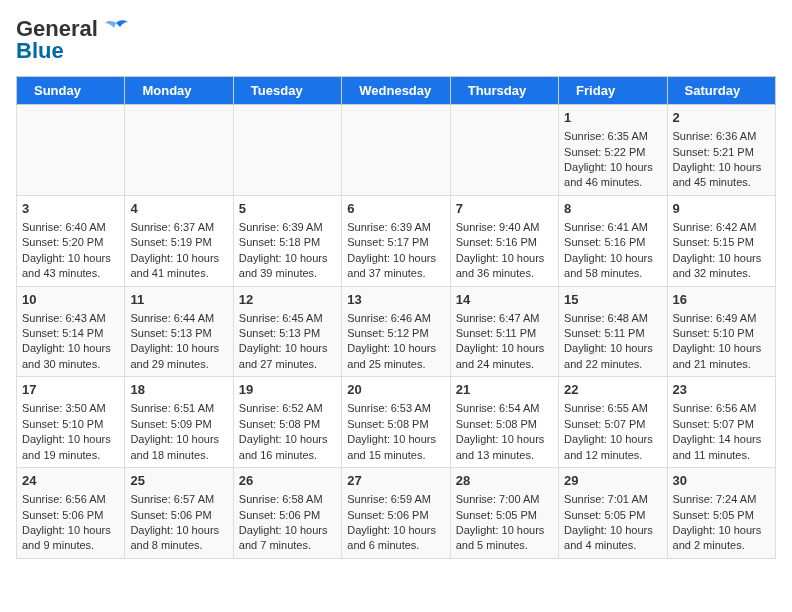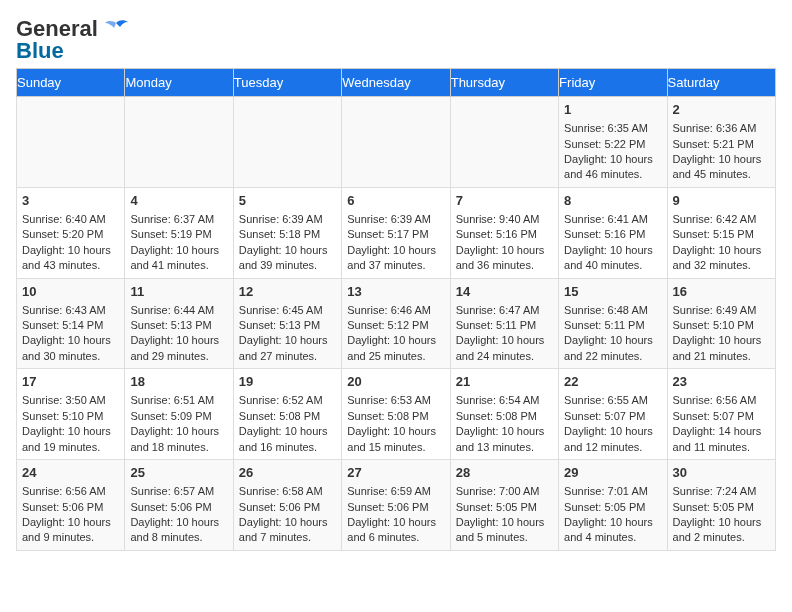--- a/index.html
+++ b/index.html
@@ -7,21 +7,21 @@
       font-family: Arial, sans-serif;
       background: #fff;
       width: 792px;
       min-height: 612px;
       padding: 16px;
     }
     .header {
       display: flex;
       align-items: flex-start;
       justify-content: space-between;
-      margin-bottom: 4px;
+      margin-bottom: 12px;
     }
     .logo {
       display: flex;
       flex-direction: column;
       align-items: flex-start;
     }
     .title-block {
       text-align: right;
     }
     .month-title {
@@ -34,24 +34,24 @@
       color: #555;
     }
     table {
       width: 100%;
       border-collapse: collapse;
       font-size: 11px;
     }
     thead tr th {
       background-color: #1a73e8;
       color: #fff;
-      padding: 6px 0;
+      padding: 6px 17px;
       text-align: left;
       font-size: 13px;
-      font-weight: normal;
+      font-weight: bold;
       border: 1px solid #ccc;
     }
     tbody tr td {
       vertical-align: top;
       padding: 4px 5px;
       border: 1px solid #ddd;
       height: 82px;
       width: 14.28%;
       background: #fff;
       color: #333;
@@ -151,21 +151,21 @@
         <td>
           <span class="day-num">7</span>
           <div>Sunrise: 9:40 AM</div>
           <div>Sunset: 5:16 PM</div>
           <div>Daylight: 10 hours and 36 minutes.</div>
         </td>
         <td>
           <span class="day-num">8</span>
           <div>Sunrise: 6:41 AM</div>
           <div>Sunset: 5:16 PM</div>
-          <div>Daylight: 10 hours and 40 minutes.</div>
+          <div>Daylight: 10 hours and 58 minutes.</div>
         </td>
         <td>
           <span class="day-num">9</span>
           <div>Sunrise: 6:42 AM</div>
           <div>Sunset: 5:15 PM</div>
           <div>Daylight: 10 hours and 32 minutes.</div>
         </td>
       </tr>
       <tr>
         <td>

